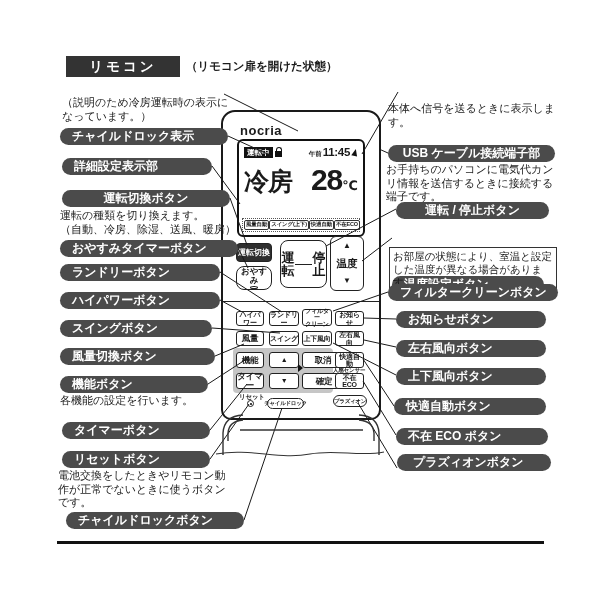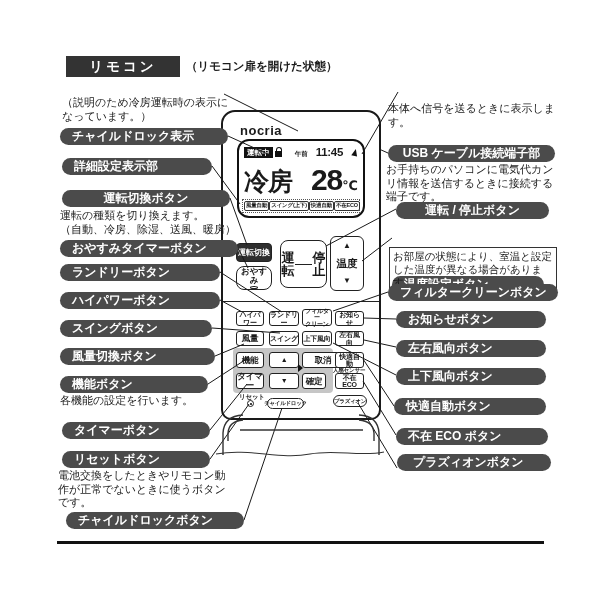--- a/index.html
+++ b/index.html
@@ -14,28 +14,28 @@
         font-weight:500;color:#222;}
   .boxednote{position:absolute;border:1px solid #333;font-size:10.5px;line-height:13px;
         white-space:pre-line;padding:2px 3px;box-sizing:border-box;font-weight:500;}
   .titlebox{position:absolute;left:66px;top:56px;width:114px;height:21px;background:#333;
         color:#fff;font-size:13.5px;font-weight:bold;text-align:center;line-height:21px;letter-spacing:3px;}
   .subtitle{position:absolute;left:186px;top:59px;font-size:11.5px;font-weight:bold;}
   
   .remote{position:absolute;left:221px;top:110px;width:160px;height:310px;border:2px solid #1a1a1a;
         border-radius:14px 14px 10px 10px;background:#fff;box-sizing:border-box;}
   .brand{position:absolute;left:17px;top:11px;font-size:13px;font-weight:800;letter-spacing:.5px;}
-  .lcd{position:absolute;left:14px;top:27px;width:128px;height:79px;border:2px solid #111;
-        border-radius:12px;box-sizing:border-box;background:#fff;}
+  .lcd{position:absolute;left:14px;top:27px;width:128px;height:98px;border:2px solid #111;
+        border-radius:6px;box-sizing:border-box;background:#fff;}
   .lcd-status{position:absolute;left:5px;top:6px;background:#111;color:#fff;font-size:7.5px;
         font-weight:bold;padding:1.5px 3px;line-height:1;}
   .lock{position:absolute;left:36px;top:10px;width:7px;height:6px;background:#111;}
   .lock:before{content:"";position:absolute;top:-4px;left:1px;width:4px;height:4px;
         border:1.3px solid #111;border-bottom:none;border-radius:3px 3px 0 0;}
-  .lcd-time{position:absolute;right:5px;top:5px;display:flex;align-items:baseline;gap:8px;}
+  .lcd-time{position:absolute;right:5px;top:5px;display:flex;align-items:baseline;gap:1px;}
   .lcd-ampm{font-size:6.5px;font-weight:bold;}
   .lcd-clock{font-size:11.5px;font-weight:800;letter-spacing:-.3px;}
   .tx-tri{width:0;height:0;border-left:3.5px solid transparent;border-right:3.5px solid transparent;
         border-bottom:7px solid #111;transform:rotate(14deg);margin-left:1px;align-self:center;}
   .lcd-main{position:absolute;left:5px;right:5px;top:22px;display:flex;align-items:baseline;
         justify-content:space-between;}
   .lcd-mode{font-size:25px;font-weight:800;letter-spacing:-1px;}
   .lcd-temp{font-size:30px;font-weight:800;letter-spacing:-1px;}
   .lcd-unit{font-size:13px;font-weight:800;}
   .lcd-ind{position:absolute;left:3px;right:3px;bottom:3px;height:14px;border:1.5px dotted #555;
@@ -131,21 +131,21 @@
     <div class="btn gridbtn" style="left:79px;top:219px;width:30px;height:15px;">上下風向</div>
     <div class="btn gridbtn" style="left:112px;top:219px;width:29px;height:15px;">左右風向</div>
 
     <div class="btn gridbtn big" style="left:13px;top:240px;width:28px;height:16px;">機能</div>
     <div class="btn gridbtn" style="left:46px;top:240px;width:30px;height:16px;">▲</div>
     <div class="btn gridbtn big" style="left:79px;top:240px;width:42px;height:16px;">取消</div>
     <div class="btn gridbtn" style="left:112px;top:240px;width:29px;height:16px;">快適自動</div>
 
     <div class="btn gridbtn big" style="left:13px;top:261px;width:28px;height:16px;">タイマー</div>
     <div class="btn gridbtn" style="left:46px;top:261px;width:30px;height:16px;">▼</div>
-    <div class="btn gridbtn big" style="left:79px;top:261px;width:24px;height:16px;">確定</div>
+    <div class="btn gridbtn big" style="left:79px;top:261px;width:44px;height:16px;">確定</div>
     <div class="btn gridbtn" style="left:112px;top:261px;width:29px;height:16px;">不在ECO</div>
 
     <span class="adv" style="left:75px;top:252px;"></span>
     <span class="minitxt" style="left:110px;top:255px;">人感センサー</span>
 
     <span class="minitxt" style="left:16px;top:281px;font-size:6.5px;">リセット</span>
     <span class="hole" style="left:24px;top:288px;"></span>
     <span class="oval" style="left:44px;top:286px;width:37px;height:11px;">チャイルドロック</span>
     <span class="oval" style="left:110px;top:283px;width:34px;height:12px;">プラズィオン</span>
   </div>

